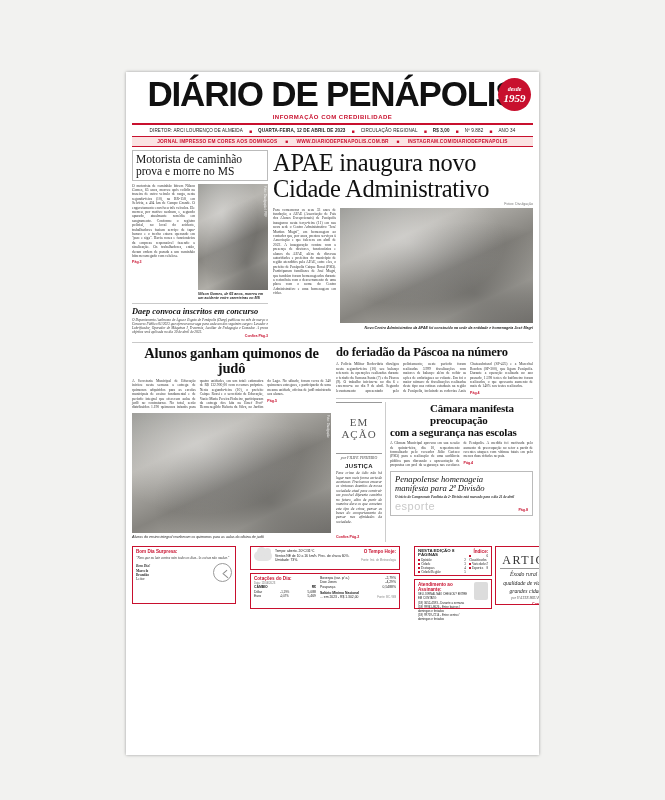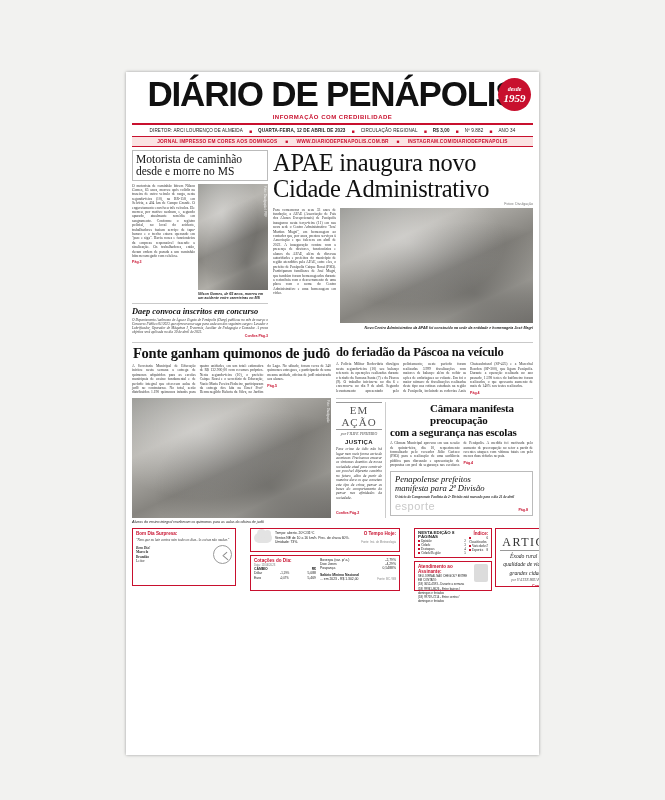--- a/index.html
+++ b/index.html
@@ -108,21 +108,21 @@
     font-size:14.5px;line-height:15px;font-weight:bold;color:#111;text-align:center;
     letter-spacing:-.2px;
   }
   .mid-head-l{text-align:left;font-size:12.5px;line-height:13.5px;}
   
   .emacao-wrap{display:flex;gap:4px;}
   .emacao{width:46px;flex:0 0 46px;border-right:1px solid #ccc;padding-right:3px;}
   .emacao-t{
     font-family:"Liberation Serif",serif;font-size:11px;letter-spacing:1px;
     color:#555;border-top:1px solid #999;border-bottom:1px solid #999;
-    text-align:center;padding:1px 0;
+    text-align:center;padding:13px 0;
   }
   .emacao-by{font-size:3.8px;font-style:italic;text-align:center;color:#444;margin-top:2px;}
   .emacao-k{
     font-family:"Liberation Sans",sans-serif;font-weight:bold;font-size:6px;
     text-align:center;color:#222;margin-top:3px;letter-spacing:.3px;
   }
   
   .esporte{
     border:1px solid #bbb;margin-top:3px;padding:3px 4px;position:relative;overflow:hidden;
     background:#fff;
@@ -207,21 +207,21 @@
     </div>
   </div>
 
   <div class="content">
 
     <div class="toprow">
 
       <div class="col-left">
 
         <div class="hl-box">
-          <div class="hl-sm">Motorista de caminhão desde e morre no MS</div>
+          <div class="hl-sm">Motorista de caminhão prova e morre no MS</div>
         </div>
 
         <div style="display:flex;gap:3px;margin-top:3px;">
           <div class="txt" style="width:63px;flex:0 0 63px;">
             <p>O motorista de caminhão bitrem Nilson Gomes, 65 anos, morreu após colidir na traseira de outro veículo de carga, nesta segunda-feira (10), na BR-158, em Selvíria, a 404 km de Campo Grande. O engavetamento envolveu três veículos. Ele morreu, por motivo nenhum, e, segundo apurado, atualmente remédia em sangramento. Conforme o registro policial, no local do acidente, trabalhadores faziam serviço de tapa-buraco e o trecho estava operando em "pare e siga". Havia cones e funcionários da empresa responsável fazendo a sinalização. Os trabalhadores, então, deram ordem de parada a um caminhão bitrem carregado com celulose.</p>
             <span class="pg">Pág.3</span>
           </div>
           <div style="flex:1;">
             <div class="photo" style="height:106px;">
               <span class="ph-cred">Foto: Divulgação / PRF</span>
@@ -255,35 +255,35 @@
           </div>
         </div>
       </div>
     </div>
 
     <div class="divider" style="margin-top:4px;"></div>
 
     <div style="display:flex;gap:5px;">
 
       <div style="width:199px;flex:0 0 199px;">
-        <div class="mid-head">Fonte ganham quimonos de judô</div>
+        <div class="mid-head">Alunos ganham quimonos de judô</div>
         <div class="txt cols3" style="margin-top:3px;">
           <p>A Secretaria Municipal de Educação iniciou nesta semana a entrega de quimonos adquiridos para as escolas municipais de ensino fundamental e de período integral que oferecem aulas de judô no contraturno. No total, serão distribuídos 1.190 quimonos infantis para quatro unidades, em um total: estimativa de R$ 132.900,00 com recursos próprios. Nesta segunda-feira (10), o prefeito Caique Rossi e o secretário de Educação, Vanio Maria Pereira Pinheiro, participaram da entrega dos kits na Emef Prof° Hermenegildo Kubota da Silva, no Jardim do Lago. No sábado, foram cerca de 340 quimonos entregues, e participarão de uma mesma unidade, oficina de judô ministrada aos alunos.</p>
           <span class="pg">Pág.5</span>
         </div>
         <div class="photo" style="height:120px;margin-top:3px;">
           <span class="ph-cred">Foto: Divulgação</span>
         </div>
         <div class="cap" style="margin-top:2px;font-weight:normal;">Alunos do ensino integral receberam os quimonos para as aulas da oficina de judô</div>
       </div>
 
       <div style="flex:1;">
 
         <div>
-          <div class="mid-head mid-head-l">do feriadão da Páscoa na veículo</div>
+          <div class="mid-head mid-head-l">do feriadão da Páscoa na número</div>
           <div class="txt cols3" style="margin-top:3px;">
             <p>A Polícia Militar Rodoviária divulgou nesta segunda-feira (10) seu balanço referente às operações realizadas durante o feriado da Semana Santa (7) e da Páscoa (9). O trabalho iniciou-se no dia 6 e encerrou-se no dia 9 de abril. Segundo levantamento apresentado pelo policiamento, neste período foram realizadas 3.999 fiscalizações com maiores de balanço além de coibir as ações de embriaguez ao volante. Em foi o maior número de fiscalizações realizadas deste tipo nas rotinas estaduais na região de Penápolis, incluindo as rodovias Assis Chateaubriand (SP-425) e a Marechal Rondon (SP-300), que ligam Penápolis. Durante a operação realizada no ano passado, 1.598 testes do bafômetro foram realizados, o que apresenta aumento de mais de 140% nos testes realizados.</p>
             <span class="pg">Pág.4</span>
           </div>
         </div>
 
         <div class="divider"></div>
 
         <div class="emacao-wrap">
           <div class="emacao">
@@ -295,21 +295,21 @@
           </div>
           <div style="flex:1;">
             <div class="mid-head mid-head-l" style="font-size:11px;line-height:12px;margin-left:40px;">Câmara manifesta preocupação</div>
             <div class="mid-head mid-head-l" style="font-size:11px;line-height:12px;">com a segurança nas escolas</div>
             <div class="txt cols2" style="margin-top:3px;">
               <p>A Câmara Municipal aprovou em sua sessão de quinta-feira, dia 10, requerimento formalizado pelo vereador Júlio Carizzo (PSD) para a realização de uma audiência pública para discussão e apresentação de propostas em prol da segurança nas escolares de Penápolis. A medida foi motivada pelo aumento de preocupação no setor a partir de recentes ataques com vítimas fatais em pelo menos duas cidades no país.</p>
               <span class="pg">Pág.4</span>
             </div>
 
             <div class="esporte">
-              <div class="esp-h">Penapolense prefeitos</div>
+              <div class="esp-h">Penapolense homenageia</div>
               <div class="esp-h">manifesta para 2ª Divisão</div>
               <div class="esp-s">O início do Campeonato Paulista da 2ª Divisão está marcado para o dia 21 de abril</div>
               <div style="display:flex;justify-content:space-between;align-items:flex-end;text-align:right;">
                 <span class="esp-w">esporte</span>
                 <span class="pg">Pág.8</span>
               </div>
             </div>
           </div>
         </div>
       </div>

